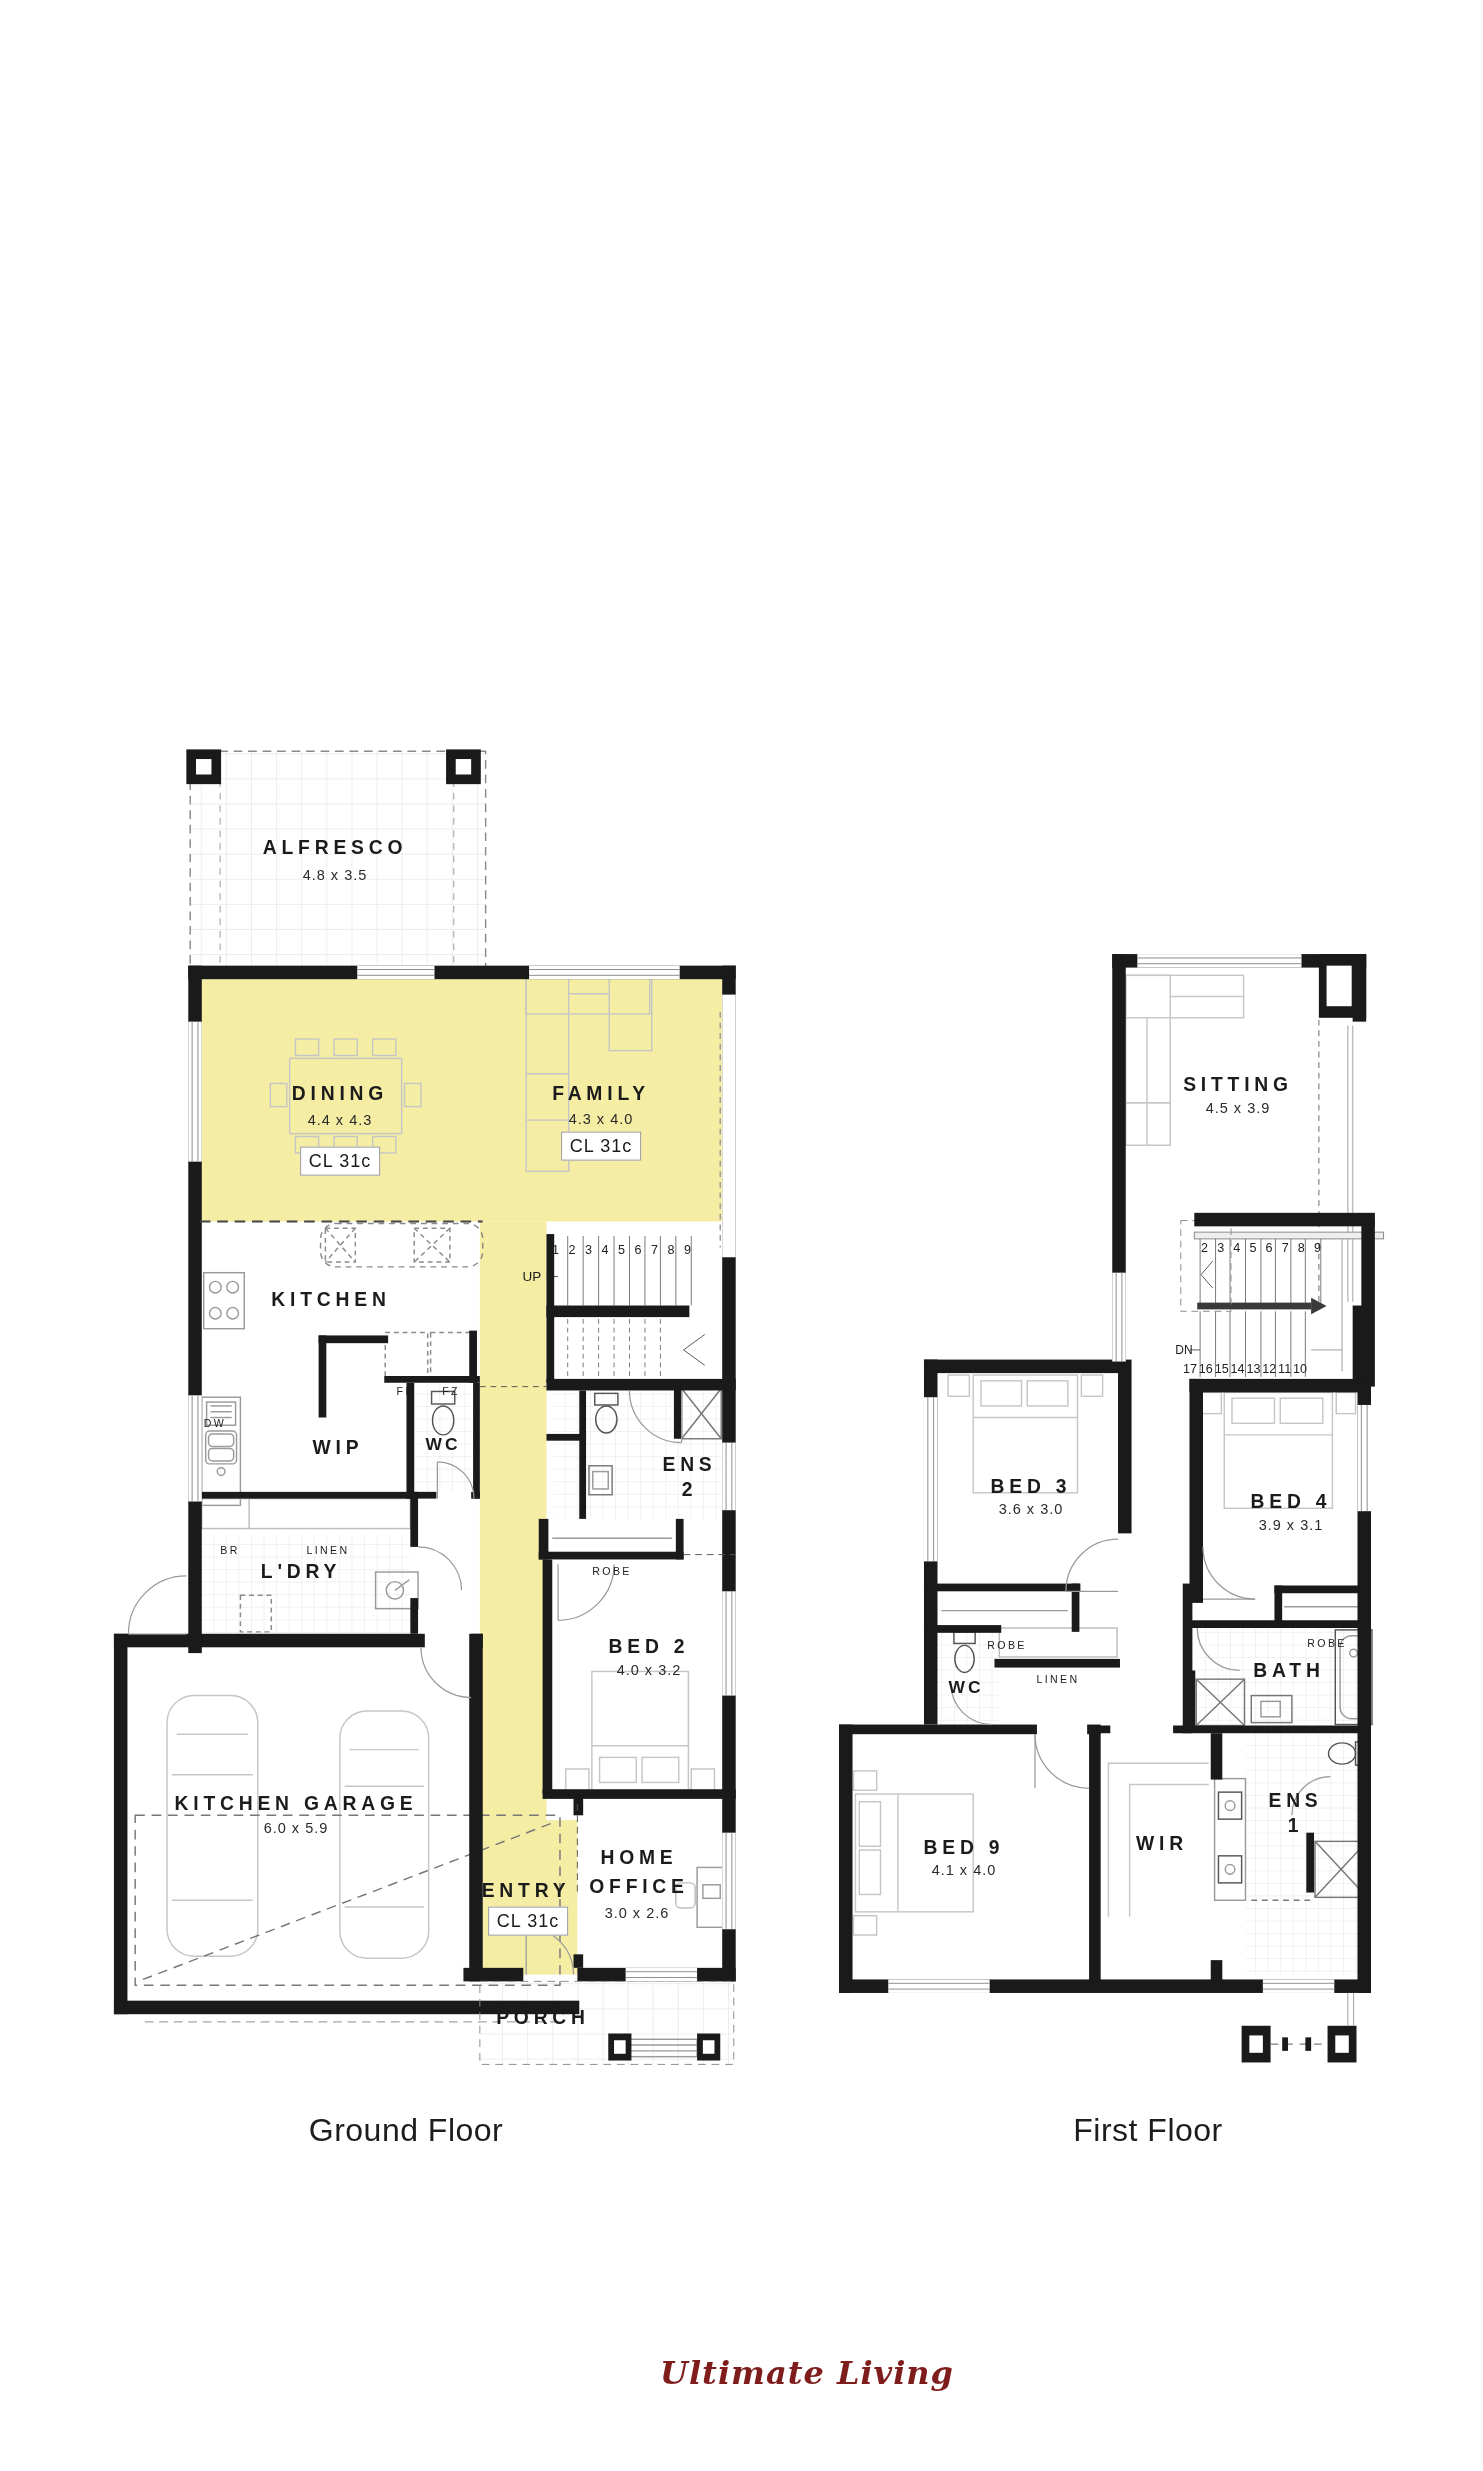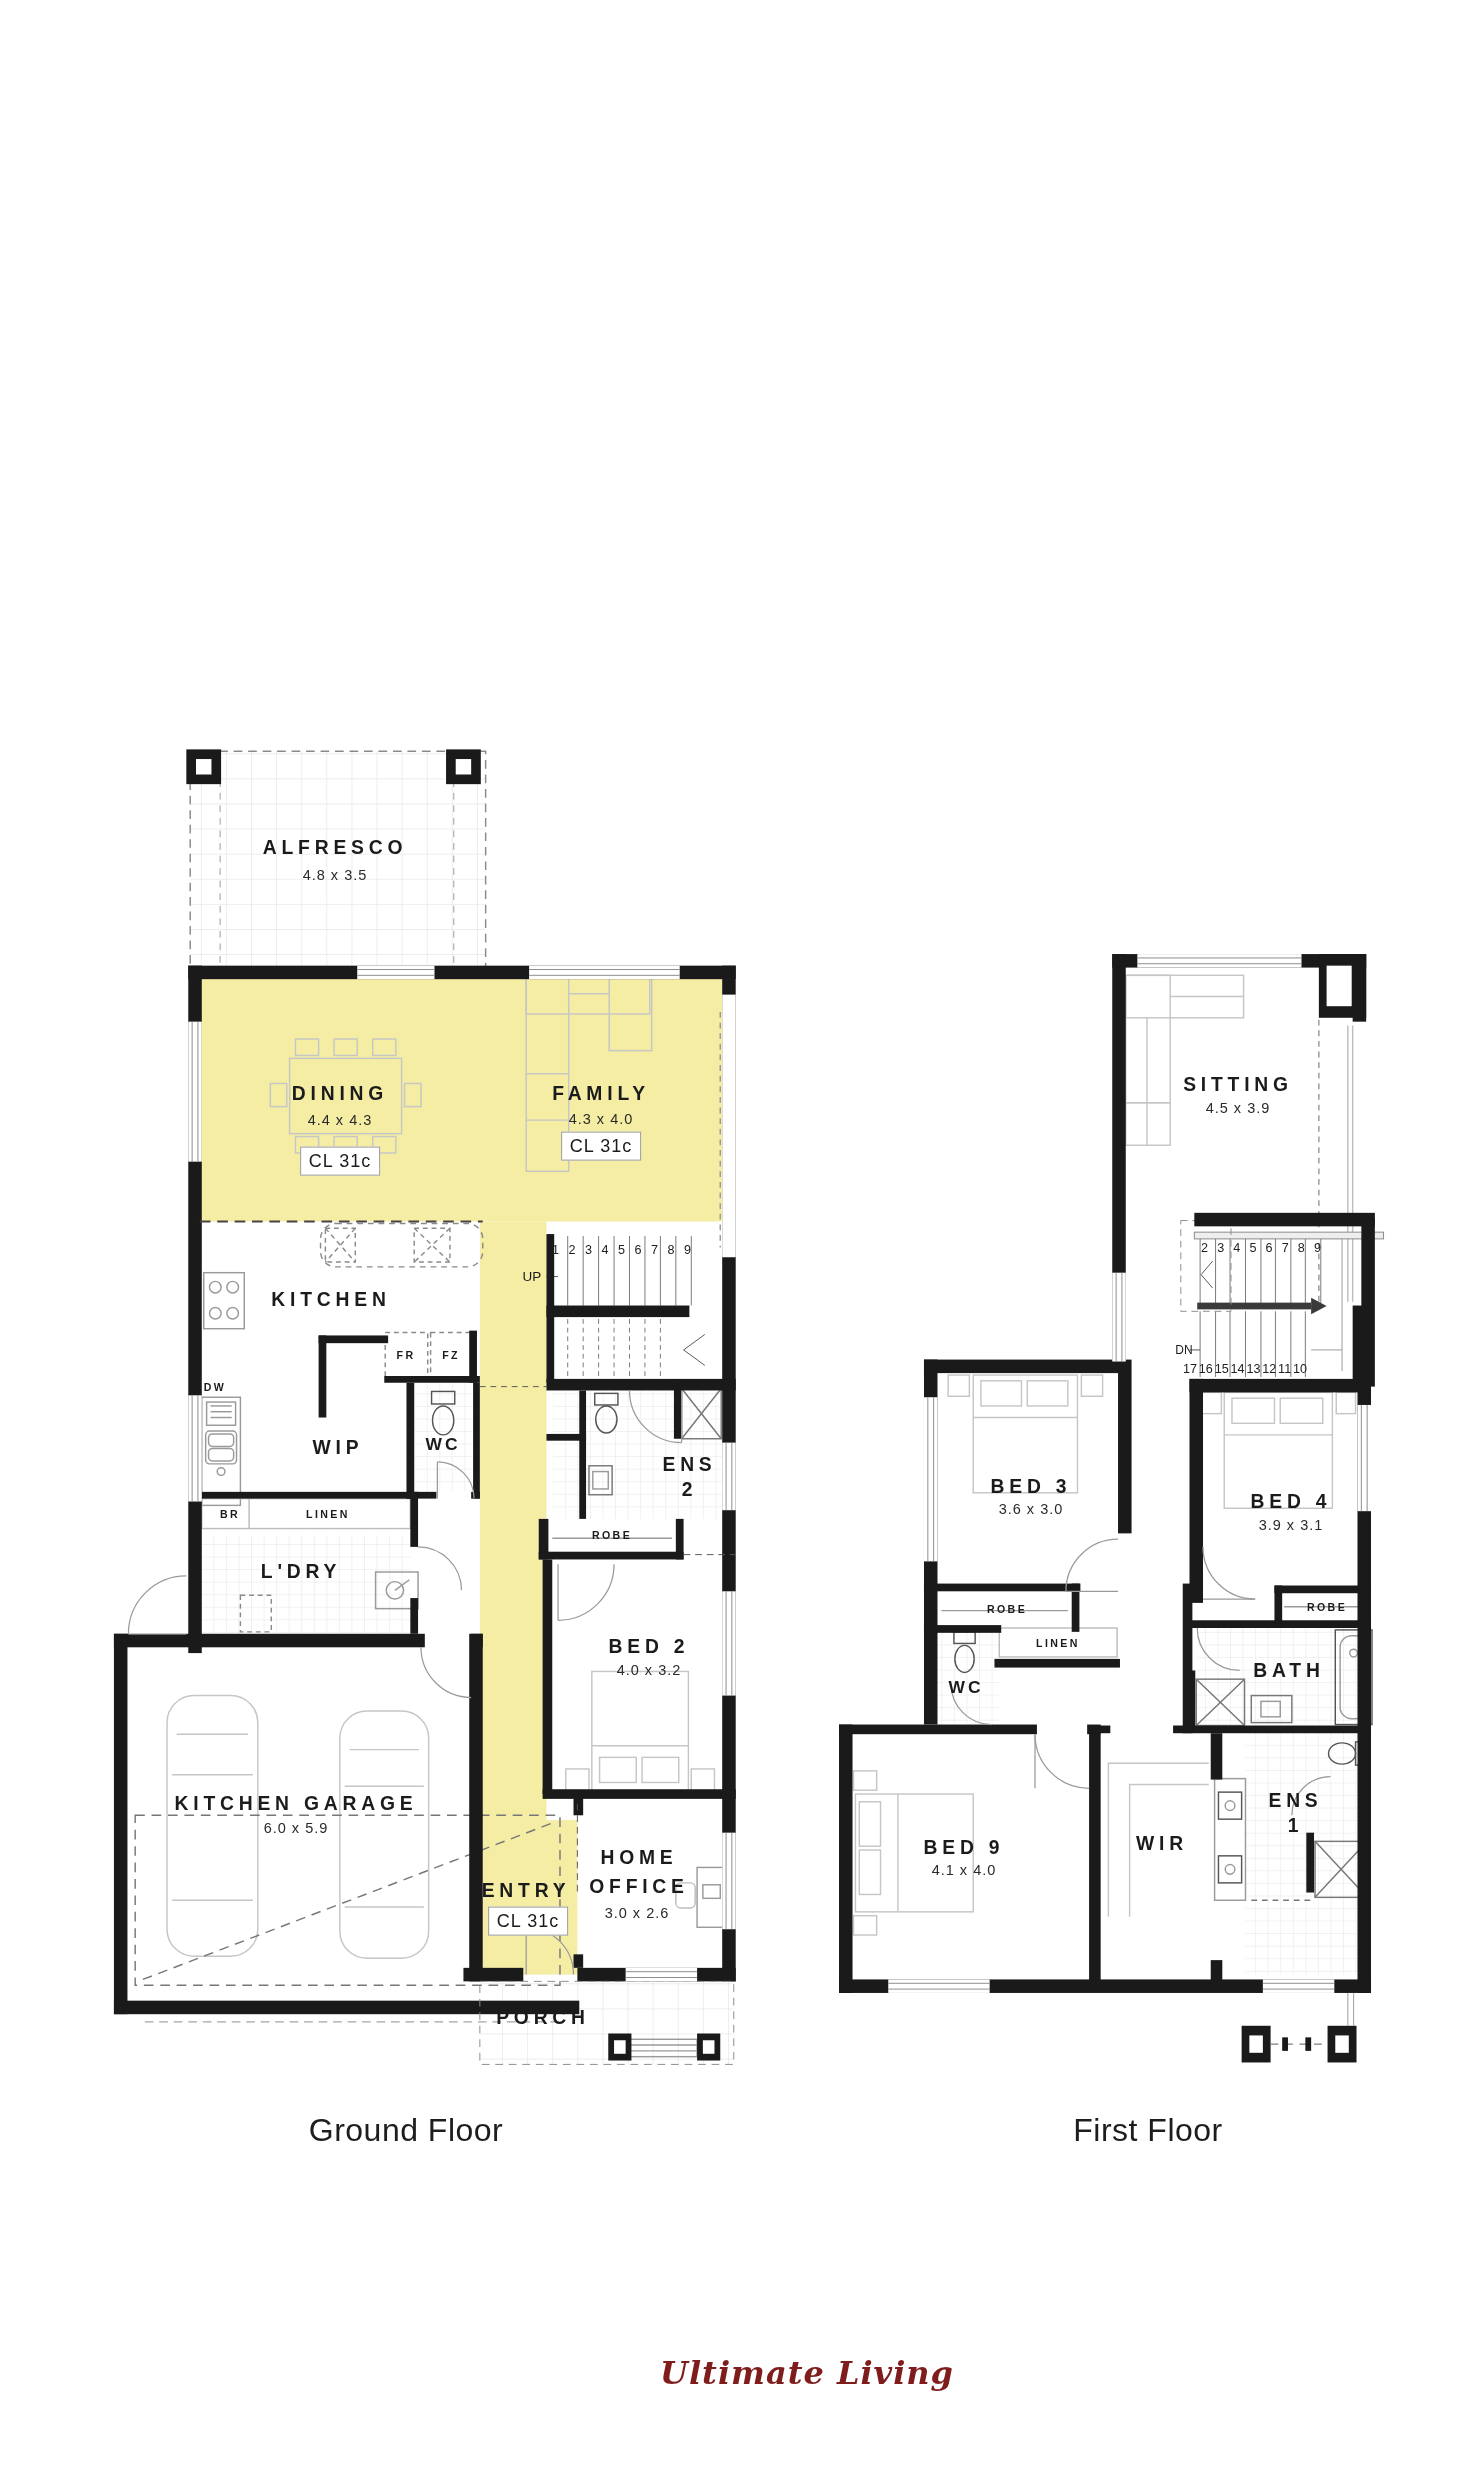--- a/index.html
+++ b/index.html
@@ -2,21 +2,21 @@
 <html><head>
 <meta charset="utf-8">
 <style>
   html,body{margin:0;padding:0;background:#ffffff;}
   #canvas{position:relative;width:1388px;height:2472px;background:#ffffff;overflow:hidden;
           font-family:"Liberation Sans",sans-serif;}
   #plan-svg{position:absolute;left:0;top:0;}
   .lbl{position:absolute;transform:translate(-50%,-50%);color:#1b1b1b;white-space:nowrap;text-align:center;z-index:5;}
   .name{font-weight:700;font-size:19.3px;letter-spacing:4.8px;}
   .dims{font-weight:400;font-size:14.5px;letter-spacing:1px;color:#2a2a2a;}
-  .fixture{font-weight:700;font-size:10.6px;letter-spacing:2.4px;}
+  .fixture{font-weight:400;font-size:10.6px;letter-spacing:2.4px;margin-top:36px;}
   .badge{font-weight:400;font-size:18px;letter-spacing:1px;border:1px solid #9b9b9b;background:#fff;padding:2.9px 7.7px;}
   .ens span{display:block;line-height:1.3;margin-left:27px;}
   .stairrow{position:absolute;display:flex;justify-content:space-between;font-size:12.6px;color:#222;z-index:5;}
   .caption{font-weight:400;font-size:32px;letter-spacing:0.5px;color:#1d1d1d;}
   .wrapname{white-space:normal;width:174px;line-height:1.5;}
   .logo{font-family:"DejaVu Serif",serif;font-style:italic;font-weight:700;font-size:32px;letter-spacing:1px;}
 </style>
 </head>
 <body>
 

